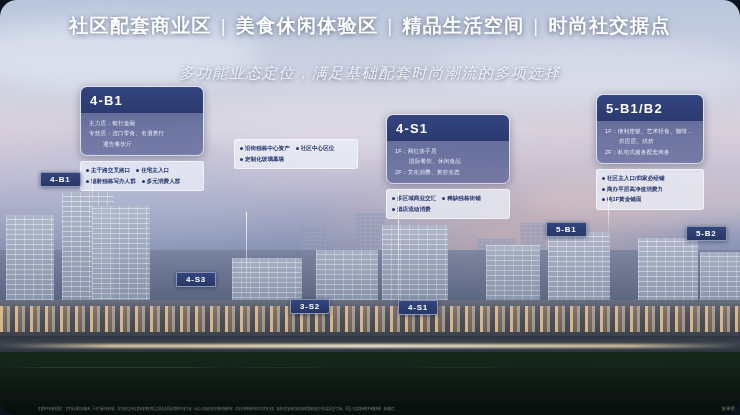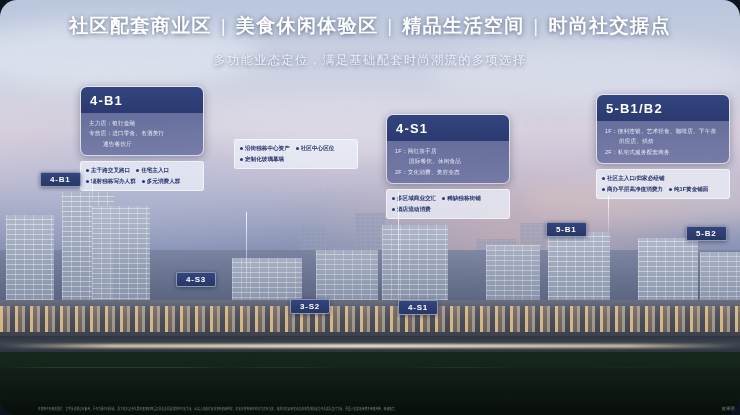--- a/index.html
+++ b/index.html
@@ -108,22 +108,23 @@
   }
 
   
   .headwrap{position:absolute;left:0;top:14px;width:740px;text-align:center;}
   .headline{
     font-size:19px;font-weight:bold;color:#ffffff;letter-spacing:1.4px;
     text-shadow:0 1px 5px rgba(30,45,80,.65);line-height:1.25;
   }
   .headline .sep{font-weight:normal;opacity:.8;padding:0 2px;}
   .subhead{
-    margin-top:14px;font-size:12px;color:#eef2fa;letter-spacing:1.6px;
+    margin-top:26px;font-size:15px;color:#eef2fa;letter-spacing:1.6px;
     text-shadow:0 1px 4px rgba(30,45,80,.6);
+    font-style:italic;
   }
 
   
   .card{position:absolute;width:124px;}
   .card-box{
     border-radius:7px;overflow:hidden;
     border:1px solid rgba(255,255,255,.35);
     box-shadow:0 2px 8px rgba(20,30,60,.35);
   }
   .card-head{
@@ -306,21 +307,21 @@
           <span>稀缺独栋街铺</span>
         </div>
       <div class="bullet">
           <i class="dot"></i>
           <span>酒店流动消费</span>
         </div>
     </div>
   </div>
   <div class="leader" style="left:398px;top:192px;height:128px;"></div>
 
-  <div class="card" style="left:596px;top:94px;width:134px;">
+  <div class="card" style="left:596px;top:94px;width:108px;">
     <div class="card-box">
       <div class="card-head">5-B1/B2</div>
       <div class="card-body">
         <div class="ln">1F：便利连锁、艺术轻食、咖啡店、下午茶</div>
         <div class="ln ind">供应店、烘焙</div>
         <div class="ln">2F：私宅式服务配套商务</div>
       </div>
     </div>
     <div class="bullets">
       <div class="bullet">

